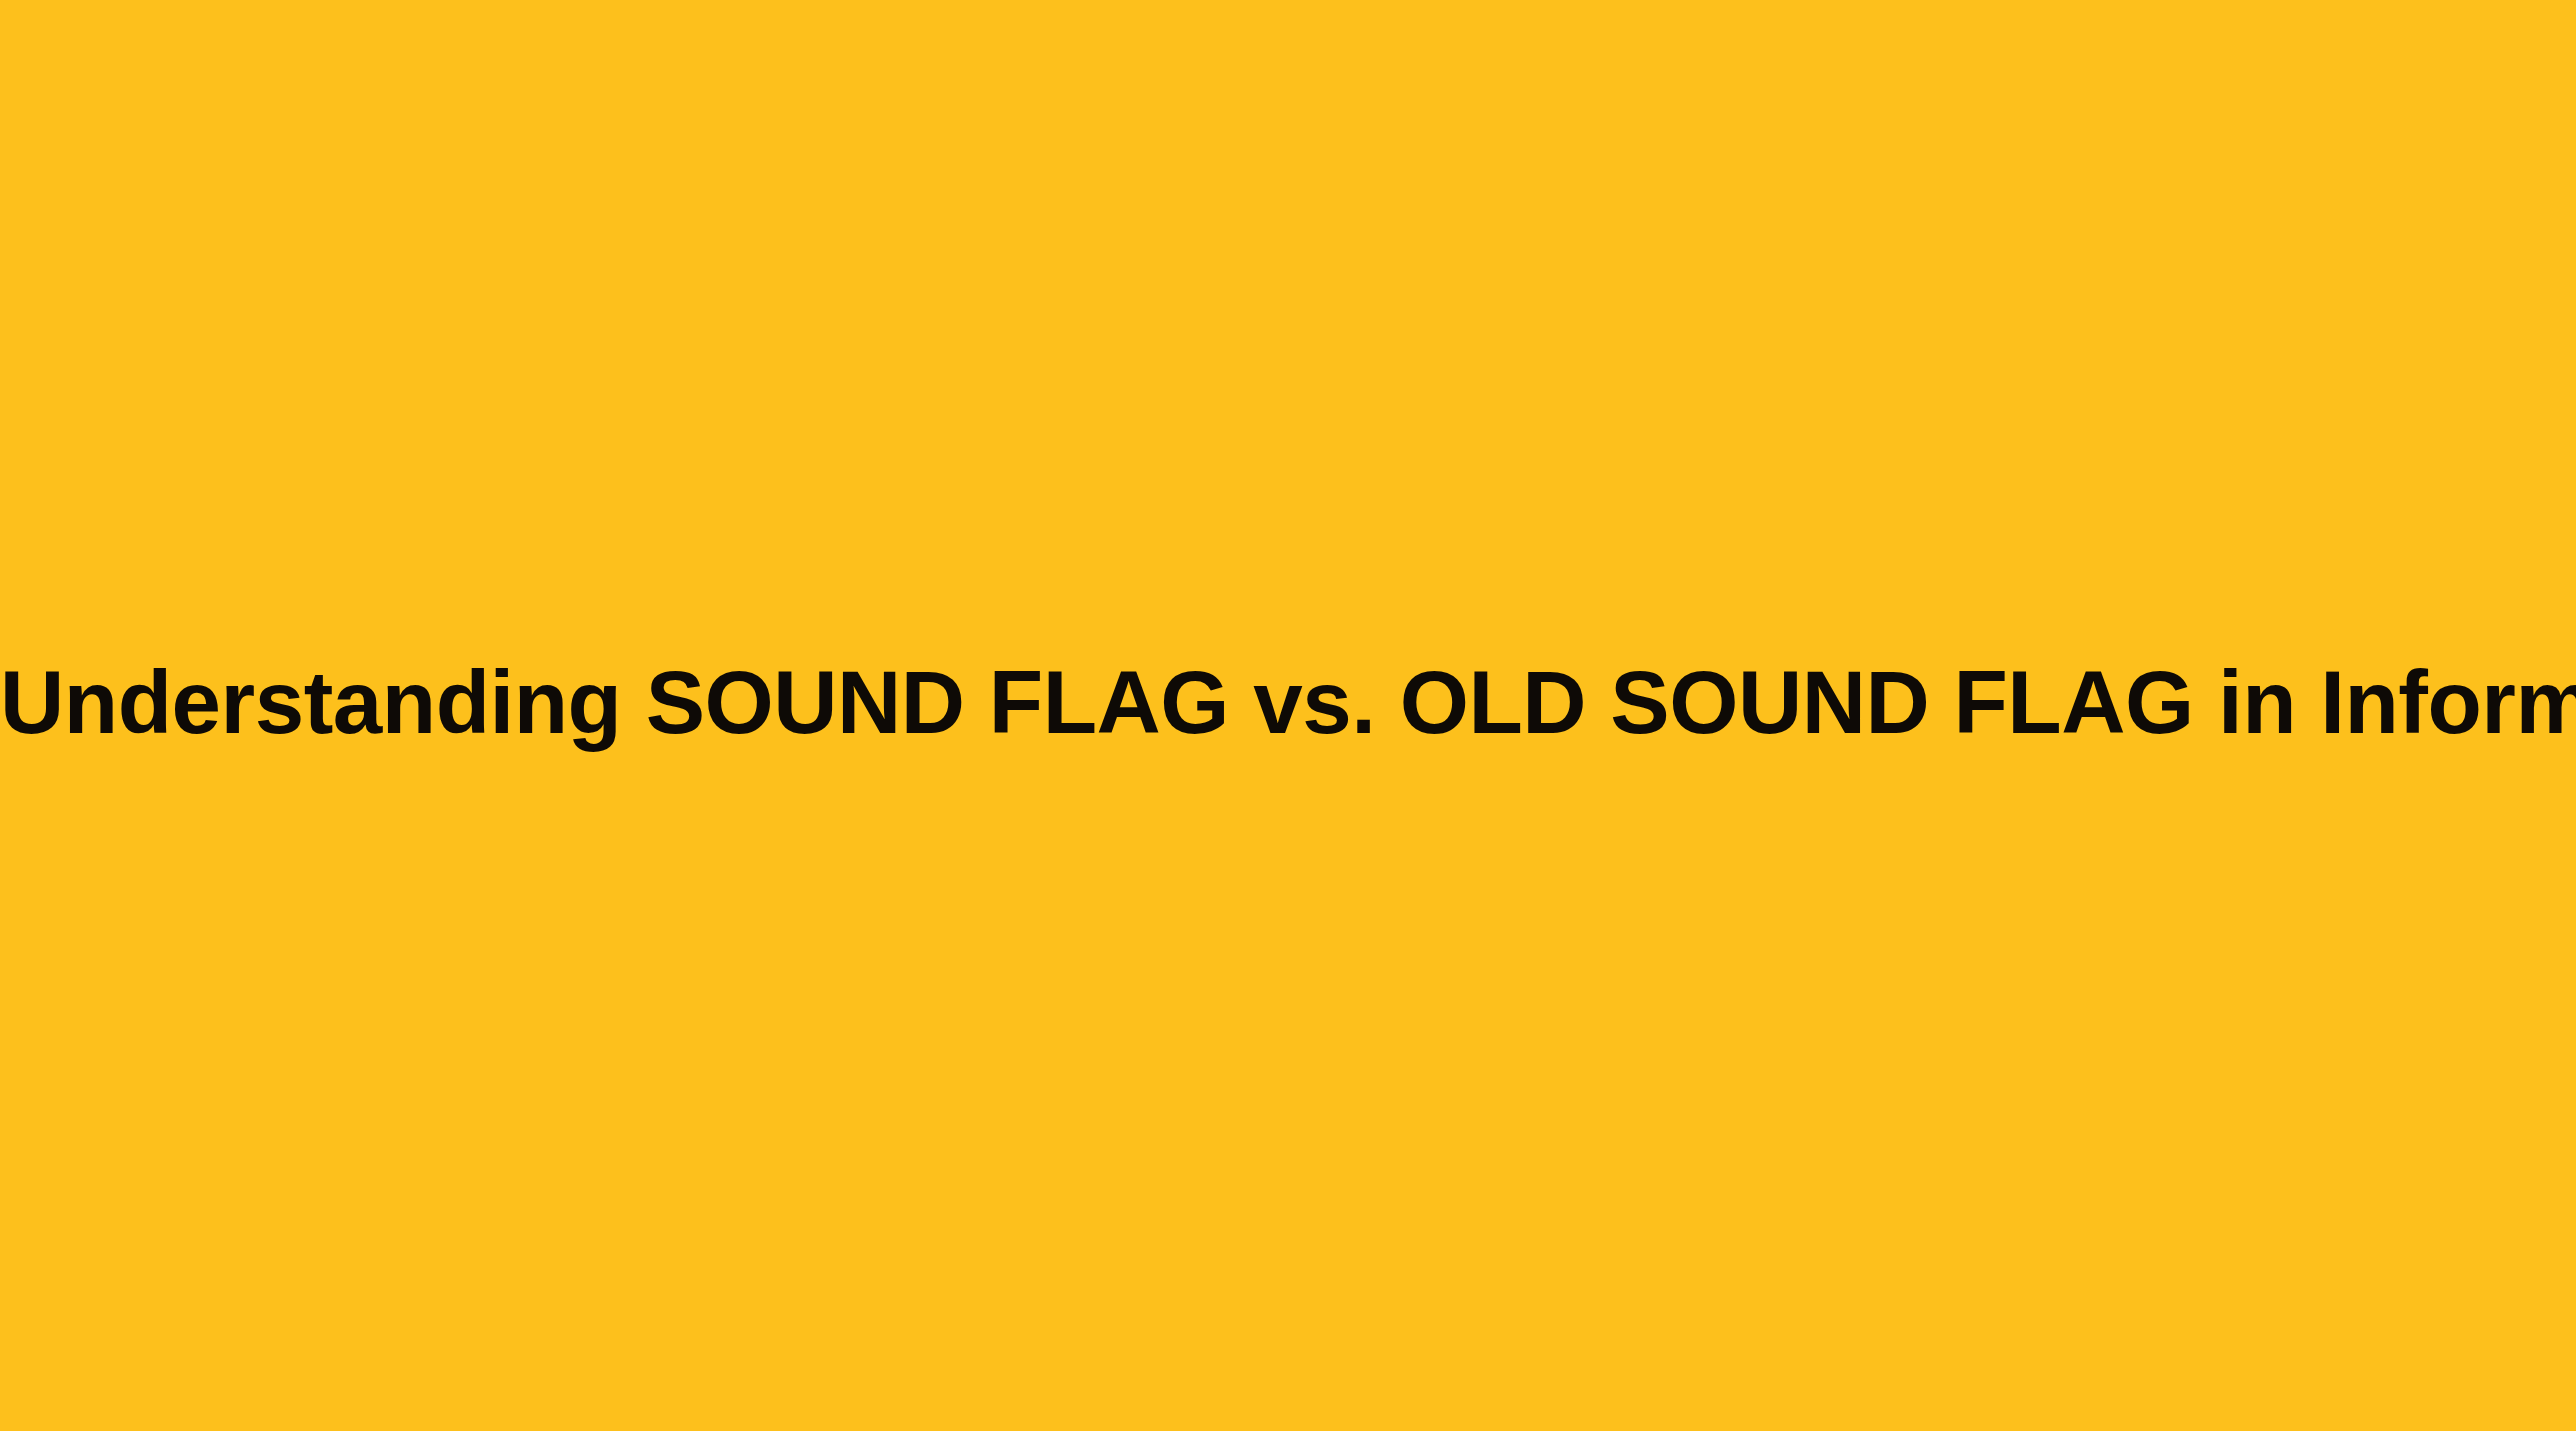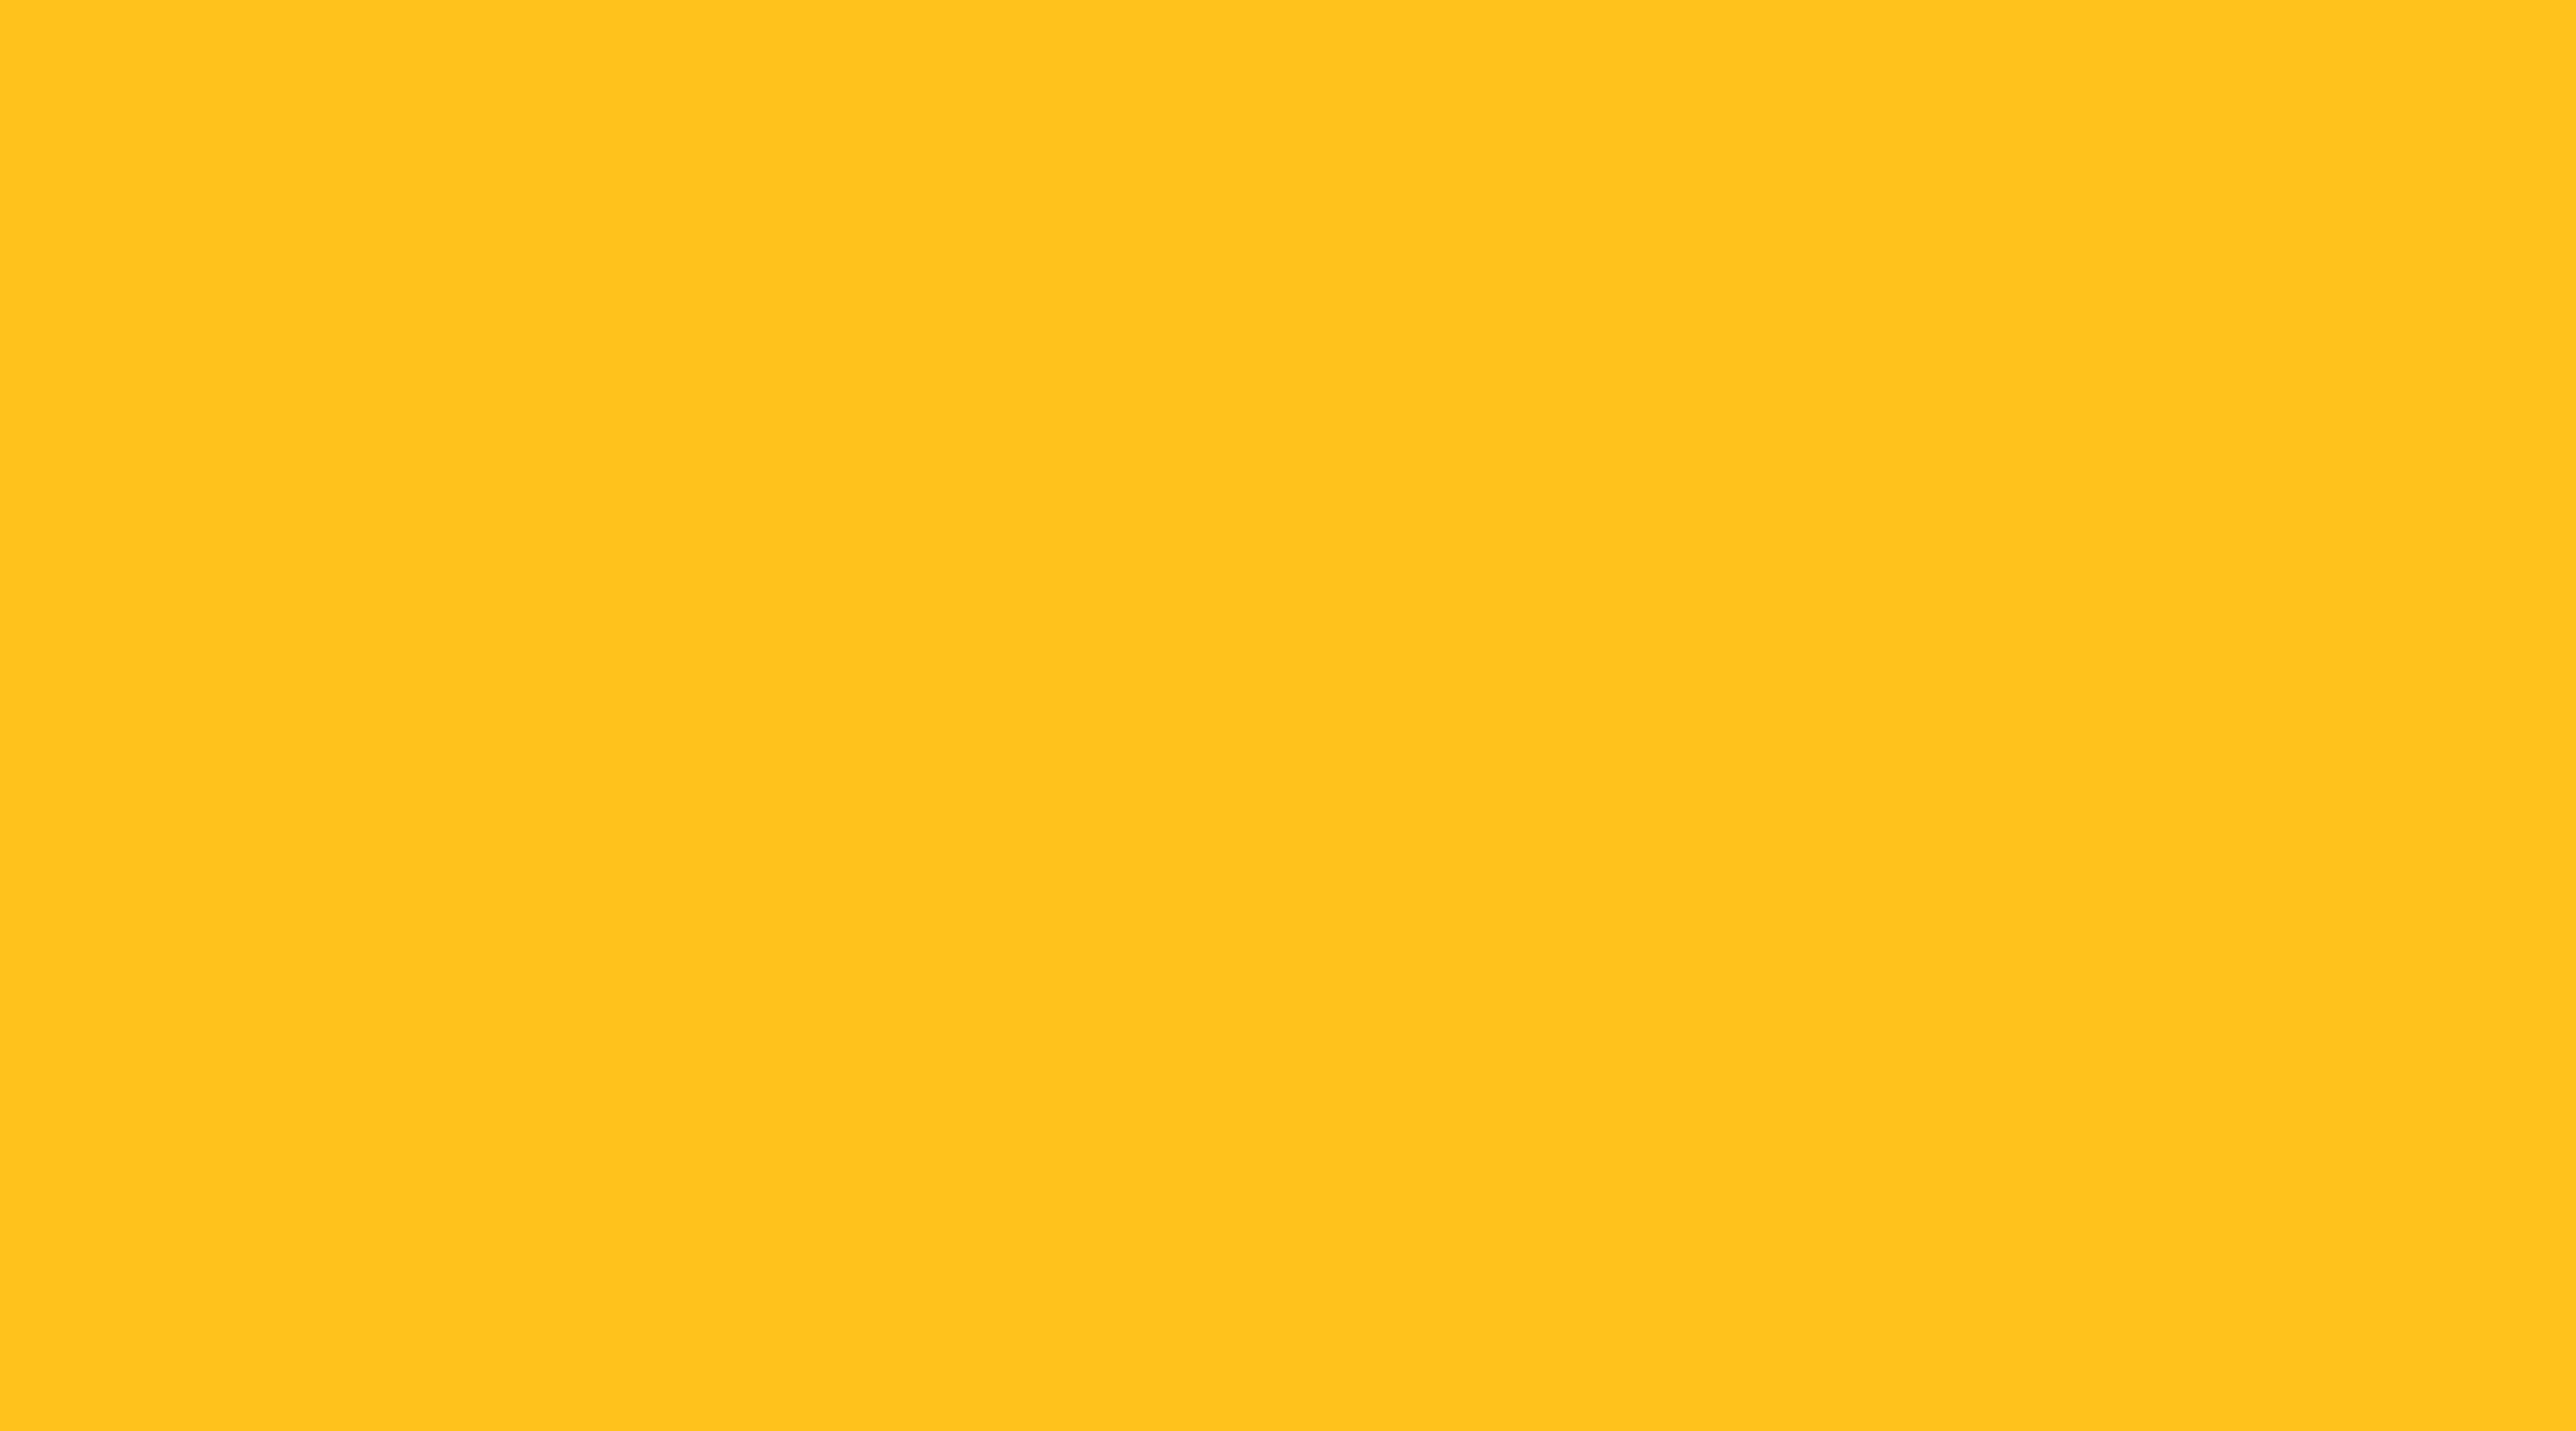--- a/index.html
+++ b/index.html
@@ -55,16 +55,17 @@
   .heading-line.line-2 {
     font-size: 88px;
   }
 </style>
 </head>
 <body>
 
 <div class="title-card" style="background: rgb(253, 192, 28);">
 
   <div class="heading-block">
+    <span class="heading-line line-1" style="color: rgb(14, 10, 6);">Understanding SOUND FLAG vs. OLD SOUND FLAG in Inform</span>
   </div>
 
 </div>
 
 
 </body></html>

